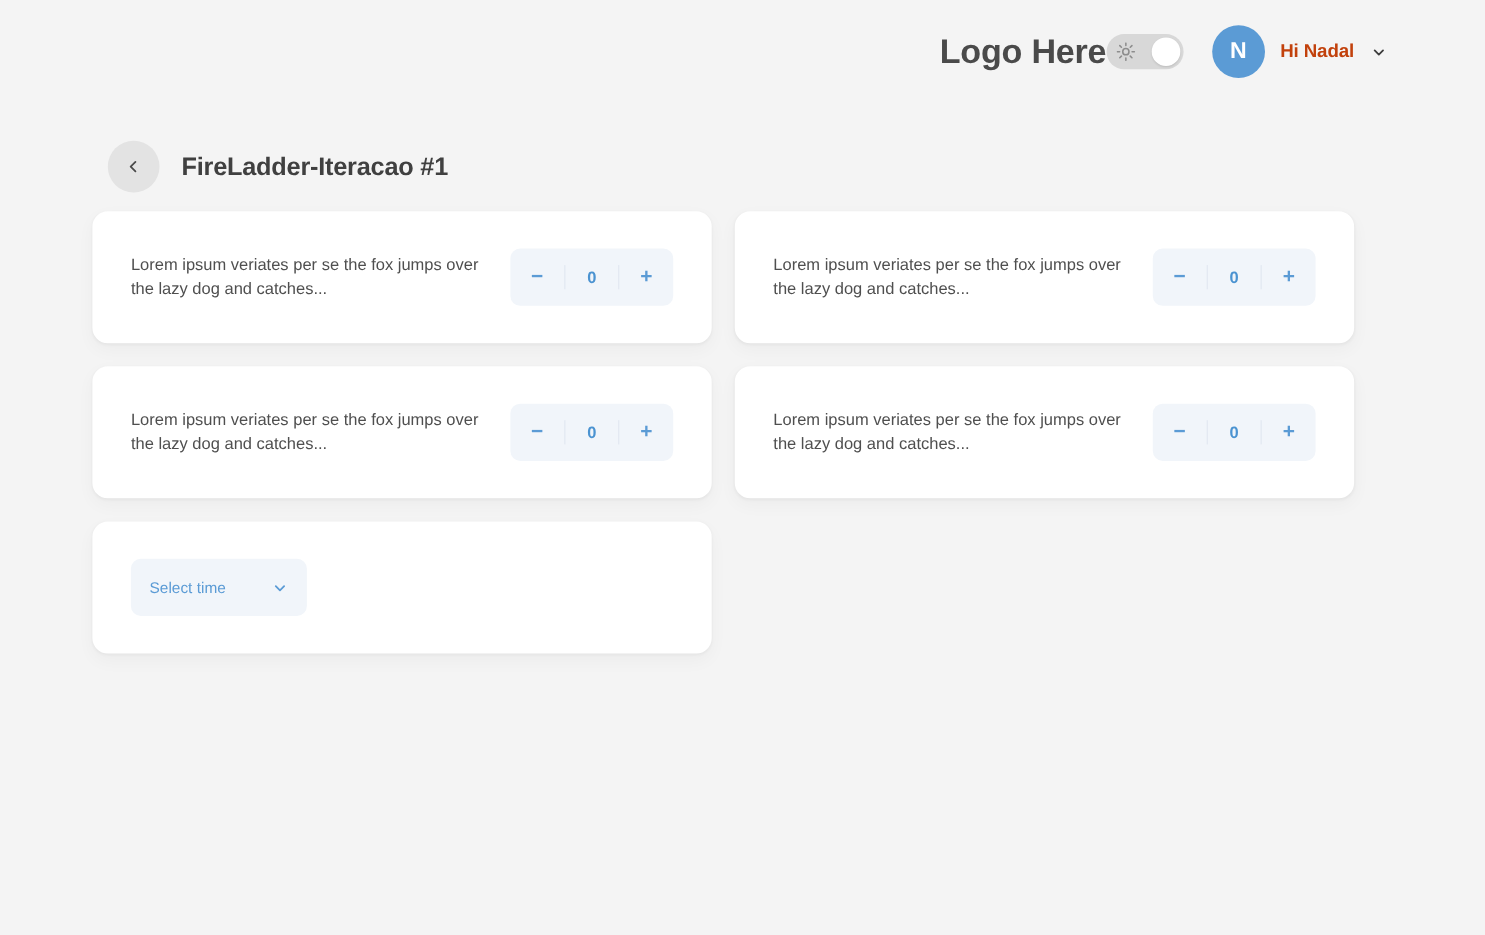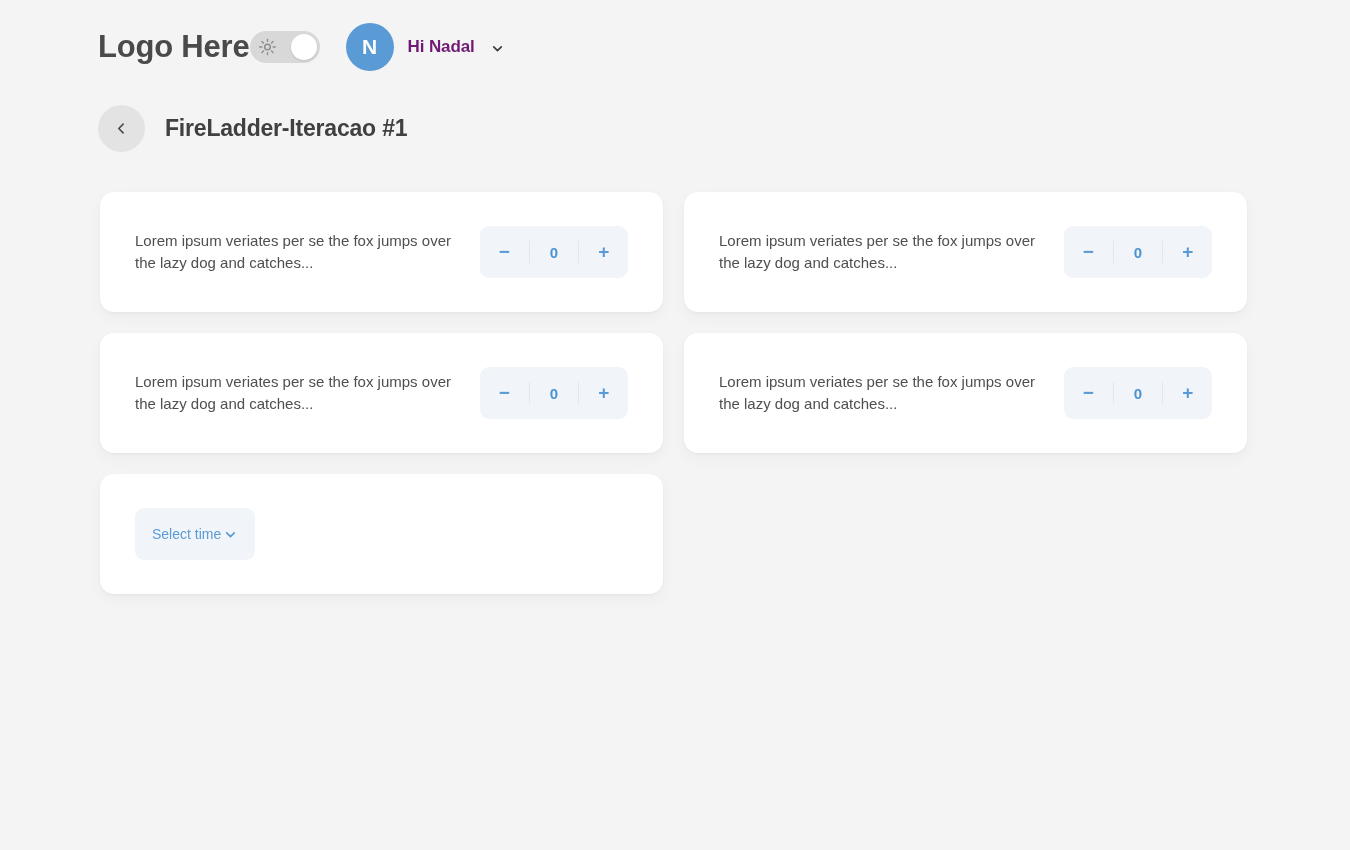--- a/index.html
+++ b/index.html
@@ -25,21 +25,21 @@
 
   
   .topbar {
     position: absolute;
     top: 0;
     left: 0;
     right: 0;
     height: 94px;
     display: flex;
     align-items: center;
-    justify-content: flex-start;
+    justify-content: flex-end;
     padding: 0 90px 0 98px;
   }
 
   .logo {
     font-size: 31px;
     font-weight: 700;
     letter-spacing: -0.2px;
     color: #4a4a4a;
   }
 
@@ -96,34 +96,34 @@
     display: flex;
     align-items: center;
     justify-content: center;
     font-size: 21px;
     font-weight: 700;
     flex: none;
   }
   .username {
     font-size: 17px;
     font-weight: 700;
-    color: #701a75;
+    color: #c2410c;
     letter-spacing: -0.1px;
   }
   .caret {
     width: 13px;
     height: 13px;
     display: block;
     margin-left: 2px;
   }
 
   
   .heading {
     position: absolute;
-    top: 105px;
+    top: 128px;
     left: 98px;
     display: flex;
     align-items: center;
     gap: 20px;
   }
   .back-btn {
     width: 47px;
     height: 47px;
     border-radius: 50%;
     background: #e3e3e3;
@@ -139,21 +139,21 @@
     font-size: 23px;
     font-weight: 700;
     color: #404040;
     letter-spacing: -0.2px;
   }
 
   
   .grid {
     position: absolute;
     top: 192px;
-    left: 100px;
+    left: 84px;
     width: 1148px;
     display: grid;
     grid-template-columns: 563px 563px;
     column-gap: 22px;
     row-gap: 18px;
     gap: 21px;
   }
 
   .card {
     background: #ffffff;
@@ -218,21 +218,21 @@
   }
 
   
   .select {
     display: flex;
     align-items: center;
     justify-content: space-between;
     background: #f1f5fa;
     border-radius: 9px;
     height: 52px;
-    width: 120px;
+    width: 160px;
     padding: 0 18px 0 17px;
     cursor: pointer;
     flex: none;
   }
   .select-label {
     font-size: 14px;
     color: #5b9bd5;
     font-weight: 400;
   }
   .select svg { width: 13px; height: 13px; display: block; }

